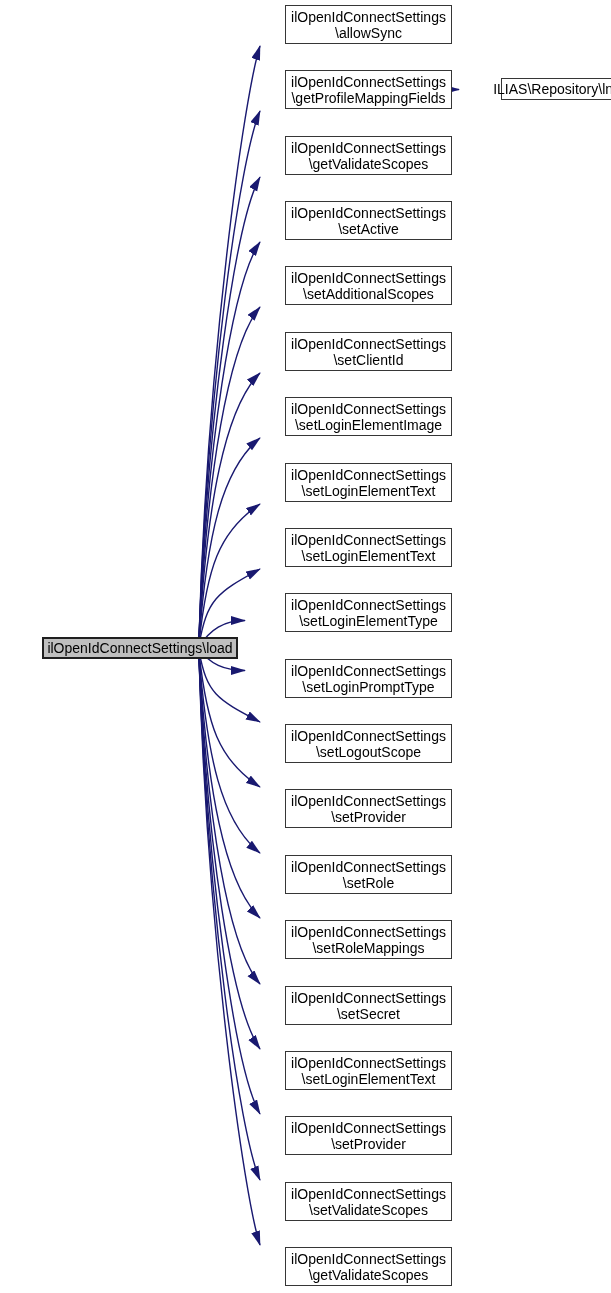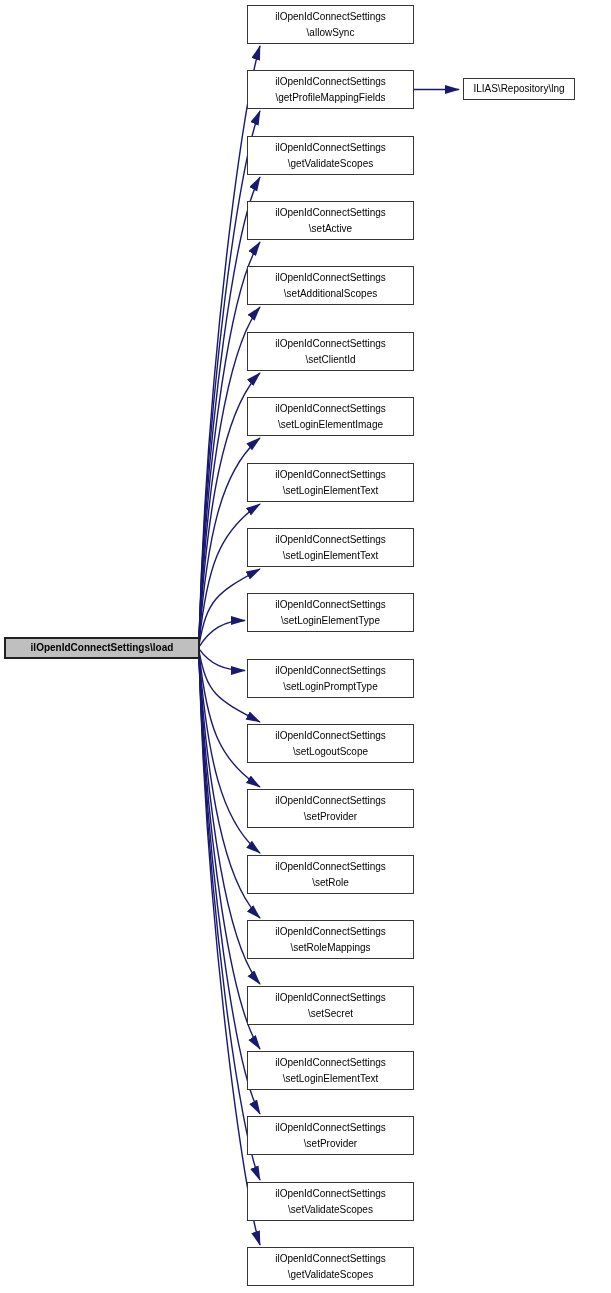--- a/index.html
+++ b/index.html
@@ -11,34 +11,34 @@
     overflow:hidden;
   }
   svg.edges{position:absolute;left:0;top:0;z-index:1;}
   .node{
     position:absolute;
     box-sizing:border-box;
     background:var(--node-fill,#ffffff);
     border:1.5px solid var(--node-border,#363636);
     display:flex;flex-direction:column;
     align-items:center;justify-content:center;
-    font-size:10px;line-height:16px;
+    font-size:14px;line-height:16px;
     color:var(--text,#000000);
     text-align:center;
     z-index:2;
     white-space:nowrap;
     cursor:pointer;
+    margin-left:38px;
   }
   .node.target{left:247px;width:167px;height:39px;}
   .node.source{
     left:4px;top:637px;width:196px;height:22px;
     background:var(--selected-fill,#bfbfbf);
     border:2px solid var(--selected-border,#1f1f1f);
     line-height:18px;
-    font-weight:bold;
   }
   .node.external{left:463px;top:78px;width:112px;height:22px;line-height:18px;}
 </style>
 </head>
 <body style="background: rgb(255, 255, 255);">
 
 <div class="canvas">
 
   <svg class="edges" width="611" height="1293" viewBox="0 0 611 1293">
     <defs>

